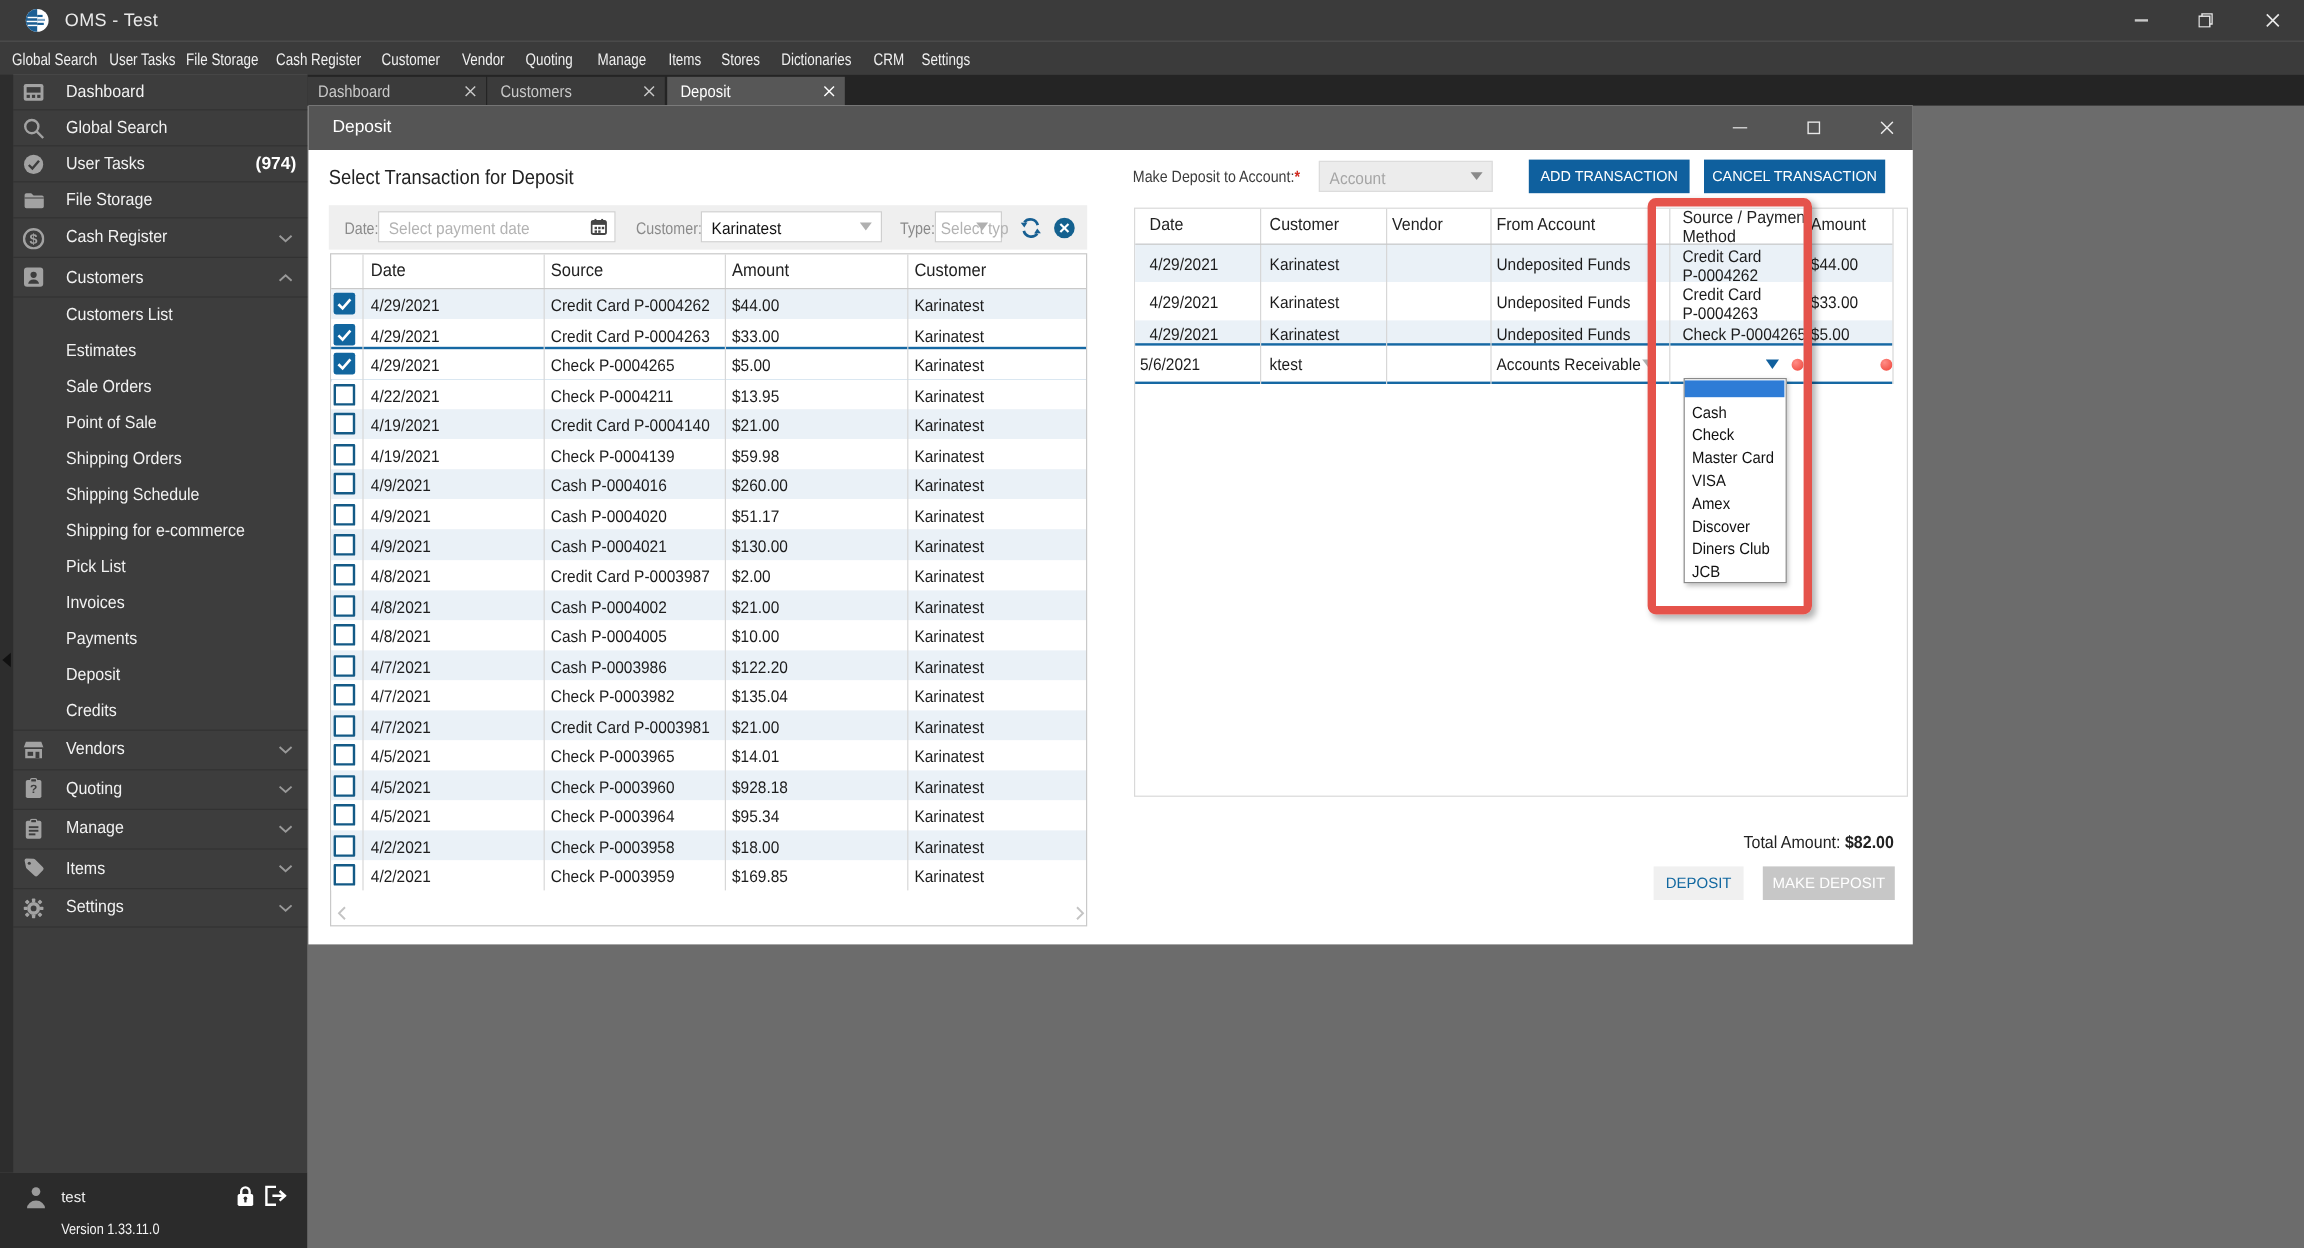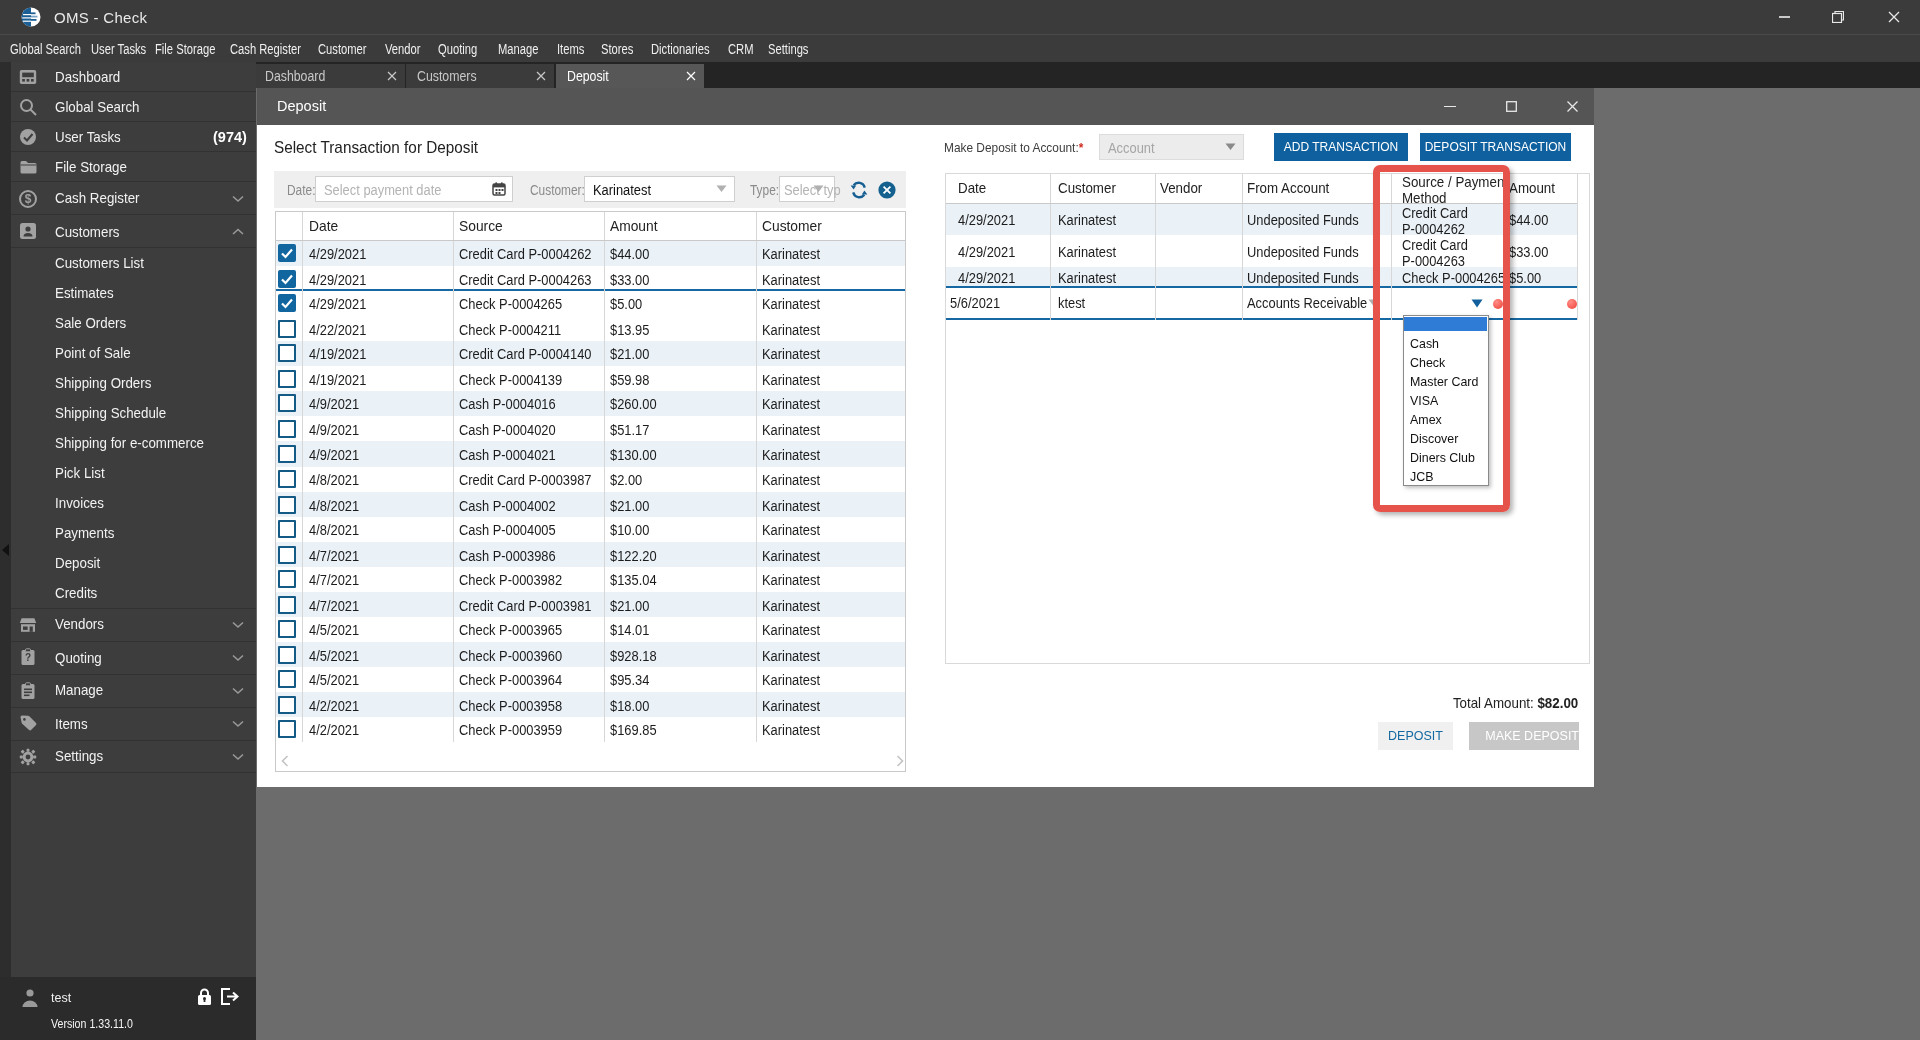--- a/index.html
+++ b/index.html
@@ -18,21 +18,21 @@
 <svg class="abs" style="left:21px;top:7px" width="20" height="20" viewBox="0 0 20 20">
 <circle cx="10" cy="10" r="9.5" fill="#fff"></circle>
 <path d="M10 .5 A9.5 9.5 0 0 0 10 19.5 Z" fill="#1c5f94"></path>
 <rect x="2" y="7" width="8" height="1.2" fill="#fff"></rect>
 <rect x="1.2" y="10.3" width="8.8" height="1.2" fill="#fff"></rect>
 <rect x="2" y="13.6" width="8" height="1.2" fill="#fff"></rect>
 <rect x="10" y="5.4" width="4.5" height="1.8" fill="#1c5f94"></rect>
 <rect x="10" y="8.7" width="6.5" height="1.8" fill="#7ba3c4"></rect>
 <rect x="10" y="12" width="5.5" height="1.8" fill="#1c5f94"></rect>
 </svg>
-<div class="t" style="left:54px;top:9px;font-size:15px;letter-spacing:0.3px;color:#eaeaea">OMS - Check</div>
+<div class="t" style="left:54px;top:9px;font-size:15px;letter-spacing:0.3px;color:#eaeaea">OMS - Test</div>
 <div class="abs" style="left:1779px;top:16px;width:11px;height:1.5px;background:#c8c8c8"></div>
 <svg class="abs" style="left:1832px;top:11px" width="12" height="12" viewBox="0 0 12 12">
 <rect x="0.5" y="2.5" width="9" height="9" fill="none" stroke="#e8e8e8" stroke-width="1.2"></rect>
 <path d="M3 2.5 V0.5 H11.5 V9 H9.5" fill="none" stroke="#e8e8e8" stroke-width="1.2"></path>
 </svg>
 <svg class="abs" style="left:1888px;top:11px" width="12" height="12" viewBox="0 0 12 12">
 <path d="M1 1 L11 11 M11 1 L1 11" stroke="#e8e8e8" stroke-width="1.3"></path>
 </svg>
 <div class="abs" style="left:0;top:34px;width:1920px;height:28px;background:#3b3b3b;border-top:1px solid #4a4a4a"></div>
 <div class="t m" style="left:10px;top:41px;font-size:14px;color:#f0f0f0">Global Search</div>
@@ -403,21 +403,21 @@
 <svg class="abs" style="left:896px;top:755px" width="8" height="12" viewBox="0 0 8 12">
       <path d="M1.5 1 L6.5 6 L1.5 11" fill="none" stroke="#c4c4c4" stroke-width="1.6"></path>
     </svg>
 <div class="t n88" style="left:944px;top:140px;font-size:13.5px;color:#3c3c3c">Make Deposit to Account:<span style="color:#d02b20;font-weight:bold">*</span></div>
 <div class="abs" style="left:1099px;top:134px;width:145px;height:26px;background:#ececec;border:1px solid #dcdcdc"></div>
 <div class="t n" style="left:1108px;top:140px;font-size:14px;color:#a5a5a5">Account</div>
 <svg class="abs" style="left:1225px;top:143px" width="11" height="8" viewBox="0 0 11 8">
       <path d="M0.5 0.5 L10.5 0.5 L5.5 7 Z" fill="#8a8a8a"></path>
     </svg>
 <div class="abs" style="left:1274px;top:133px;width:134px;height:28px;background:#0f609e;color:#fff;font-size:12px;text-align:center;line-height:28px;font-family:'Liberation Sans'">ADD TRANSACTION</div>
-<div class="abs" style="left:1420px;top:133px;width:151px;height:28px;background:#0f609e;color:#fff;font-size:12px;text-align:center;line-height:28px;font-family:'Liberation Sans'">DEPOSIT TRANSACTION</div>
+<div class="abs" style="left:1420px;top:133px;width:151px;height:28px;background:#0f609e;color:#fff;font-size:12px;text-align:center;line-height:28px;font-family:'Liberation Sans'">CANCEL TRANSACTION</div>
 <div class="abs" style="left:945px;top:173px;width:645px;height:491px;background:#fff;border:1px solid #d9d9d9"></div>
 <div class="abs" style="left:946px;top:203px;width:631px;height:32px;background:#eaf1f7"></div>
 <div class="t n" style="left:958px;top:212px;font-size:14px;color:#1c1c1c">4/29/2021</div>
 <div class="t n" style="left:1058px;top:212px;font-size:14px;color:#1c1c1c">Karinatest</div>
 <div class="t n" style="left:1247px;top:212px;font-size:14px;color:#1c1c1c">Undeposited Funds</div>
 <div class="t n" style="left:1402px;top:205px;font-size:14px;color:#1c1c1c">Credit Card</div>
 <div class="t n" style="left:1402px;top:221px;font-size:14px;color:#1c1c1c">P-0004262</div>
 <div class="t n" style="left:1509px;top:212px;font-size:14px;color:#1c1c1c">$44.00</div>
 <div class="abs" style="left:946px;top:235px;width:631px;height:32px;background:#ffffff"></div>
 <div class="t n" style="left:958px;top:244px;font-size:14px;color:#1c1c1c">4/29/2021</div>
@@ -466,13 +466,13 @@
 <div class="t n" style="left:1410px;top:355px;font-size:13.5px;color:#111">Check</div>
 <div class="t n" style="left:1410px;top:374px;font-size:13.5px;color:#111">Master Card</div>
 <div class="t n" style="left:1410px;top:393px;font-size:13.5px;color:#111">VISA</div>
 <div class="t n" style="left:1410px;top:412px;font-size:13.5px;color:#111">Amex</div>
 <div class="t n" style="left:1410px;top:431px;font-size:13.5px;color:#111">Discover</div>
 <div class="t n" style="left:1410px;top:450px;font-size:13.5px;color:#111">Diners Club</div>
 <div class="t n" style="left:1410px;top:469px;font-size:13.5px;color:#111">JCB</div>
 <div class="abs" style="left:1373px;top:165px;width:137px;height:347px;border:7px solid #e5534b;border-radius:7px;box-shadow:3px 3px 5px rgba(0,0,0,0.3)"></div>
 <div class="t" style="right:342px;top:695px;font-size:14.5px;color:#222;transform:scaleX(0.92);transform-origin:100% 50%">Total Amount: <b>$82.00</b></div>
 <div class="abs" style="left:1378px;top:722px;width:75px;height:28px;background:#f0f0f0;color:#1268a0;font-size:12.5px;text-align:center;line-height:28px">DEPOSIT</div>
-<div class="abs" style="left:1469px;top:722px;width:110px;height:28px;background:#c7c7c7;color:#fff;font-size:12.5px;text-align:right;line-height:28px">MAKE DEPOSIT</div>
+<div class="abs" style="left:1469px;top:722px;width:110px;height:28px;background:#c7c7c7;color:#fff;font-size:12.5px;text-align:center;line-height:28px">MAKE DEPOSIT</div>
 </div>
 </body></html>

